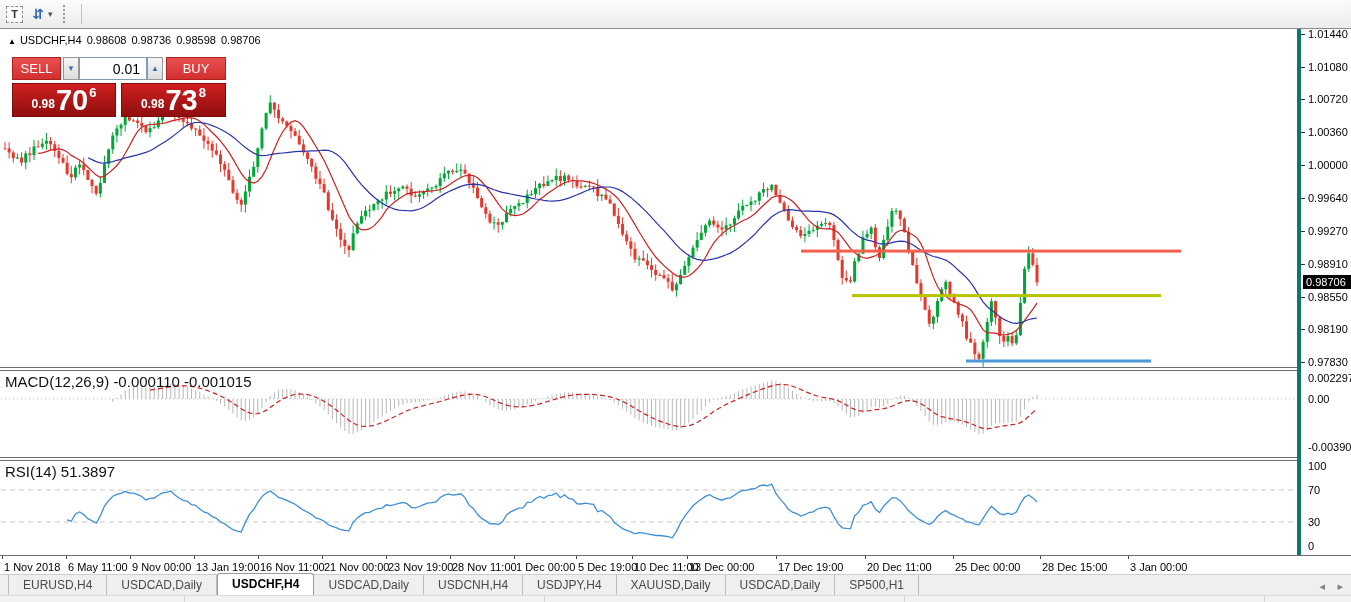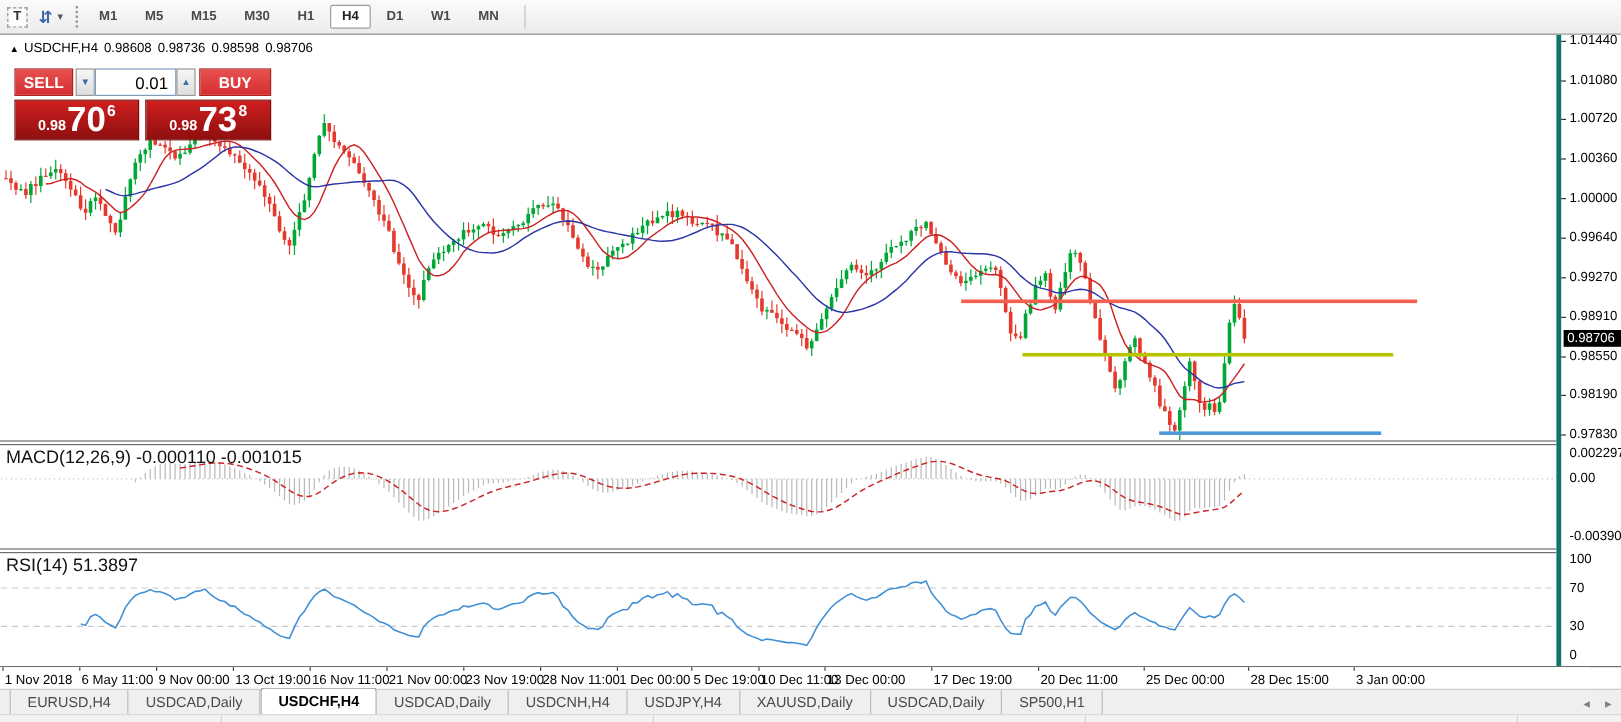--- a/index.html
+++ b/index.html
@@ -38,21 +38,21 @@
   #date-axis{position:absolute;left:0;top:527px;width:1297px;height:19px;background:#fff;padding-left:28px;}
   .date-tick{position:absolute;top:0;width:1px;height:3px;background:#444;}
   .date-label{position:absolute;top:5px;font-size:11px;color:#000;white-space:nowrap;}
   .panel-label{position:absolute;font-size:15px;color:#111;z-index:5;}
   #ohlc-line{position:absolute;left:8px;top:5px;font-size:11px;color:#000;z-index:6;}
   #ohlc-line .tri{font-size:8px;margin-right:4px;}
   #ohlc-line span{margin-right:5px;}
   
   #trade-panel{position:absolute;left:10px;top:22px;width:216px;height:66px;z-index:10;}
   .tp-btn{position:absolute;top:6px;height:23px;background:linear-gradient(#e85050,#d32f2f);
-    border:1px solid #b02020;color:#fff;font-size:13px;font-weight:bold;
+    border:1px solid #b02020;color:#fff;font-size:13px;font-weight:normal;
     display:flex;align-items:center;justify-content:center;box-sizing:border-box;cursor:default;}
   #sell-btn{left:2px;width:49px;}
   #buy-btn{left:156px;width:60px;}
   .spin{position:absolute;top:6px;width:16px;height:23px;background:linear-gradient(#f6f6f6,#dddddd);
     border:1px solid #979797;box-sizing:border-box;font-size:8px;color:#3b6ea5;
     display:flex;align-items:center;justify-content:center;cursor:default;}
   #spin-down{left:53px;}
   #spin-up{left:137px;}
   #vol-input{position:absolute;left:69px;top:6px;width:68px;height:23px;border:1px solid #7f9db9;
     box-sizing:border-box;font-size:14px;text-align:right;padding-right:6px;
@@ -82,31 +82,20 @@
   .status-cell{border-right:1px solid #d7d7d7;height:100%;box-sizing:border-box;}
 </style>
 </head>
 <body>
 
 <div id="toolbar">
   <div class="tool-ico dashed">T</div>
   <div class="tool-ico arrows">⇵</div>
   <div class="tool-caret">▾</div>
   <div class="grip"></div>
-  <div id="tf-buttons" style="display:flex;">
-      <div class="tf-btn">M1</div>
-      <div class="tf-btn">M5</div>
-      <div class="tf-btn">M15</div>
-      <div class="tf-btn">M30</div>
-      <div class="tf-btn">H1</div>
-      <div class="tf-btn active">H4</div>
-      <div class="tf-btn">D1</div>
-      <div class="tf-btn">W1</div>
-      <div class="tf-btn">MN</div>
-    </div>
   <div class="vsep"></div>
 </div>
 
 <div id="chart">
   <svg id="main-svg" style="top:2px" width="1296" height="337">
       <g>
         <line x1="4" y1="110.82224451492857" x2="4" y2="118.20941704076634" stroke="#e5392d" stroke-width="1"></line>
         <rect x="2.5" y="117.45209999999949" width="3" height="1" fill="#e5392d"></rect>
         <line x1="8.144578313253012" y1="111.21669313006576" x2="8.144578313253012" y2="127.41053862854045" stroke="#e5392d" stroke-width="1"></line>
         <rect x="6.644578313253012" y="117.48688985587721" width="3" height="3.962877836614311" fill="#e5392d"></rect>
@@ -885,21 +874,21 @@
       <div id="price-badge" style="top: 246px;">0.98706</div>
     </div>
   <div id="date-axis">
       <div class="date-tick" style="left: 2px;"></div>
       <div class="date-label" style="left: 4px;">1 Nov 2018</div>
       <div class="date-tick" style="left: 66px;"></div>
       <div class="date-label" style="left: 68px;">6 May 11:00</div>
       <div class="date-tick" style="left: 130px;"></div>
       <div class="date-label" style="left: 132px;">9 Nov 00:00</div>
       <div class="date-tick" style="left: 194px;"></div>
-      <div class="date-label" style="left: 196px;">13 Oct 19:00</div>
+      <div class="date-label" style="left: 196px;">13 Jan 19:00</div>
       <div class="date-tick" style="left: 258px;"></div>
       <div class="date-label" style="left: 260px;">16 Nov 11:00</div>
       <div class="date-tick" style="left: 322px;"></div>
       <div class="date-label" style="left: 324px;">21 Nov 00:00</div>
       <div class="date-tick" style="left: 386px;"></div>
       <div class="date-label" style="left: 388px;">23 Nov 19:00</div>
       <div class="date-tick" style="left: 450px;"></div>
       <div class="date-label" style="left: 452px;">28 Nov 11:00</div>
       <div class="date-tick" style="left: 514px;"></div>
       <div class="date-label" style="left: 516px;">1 Dec 00:00</div>

